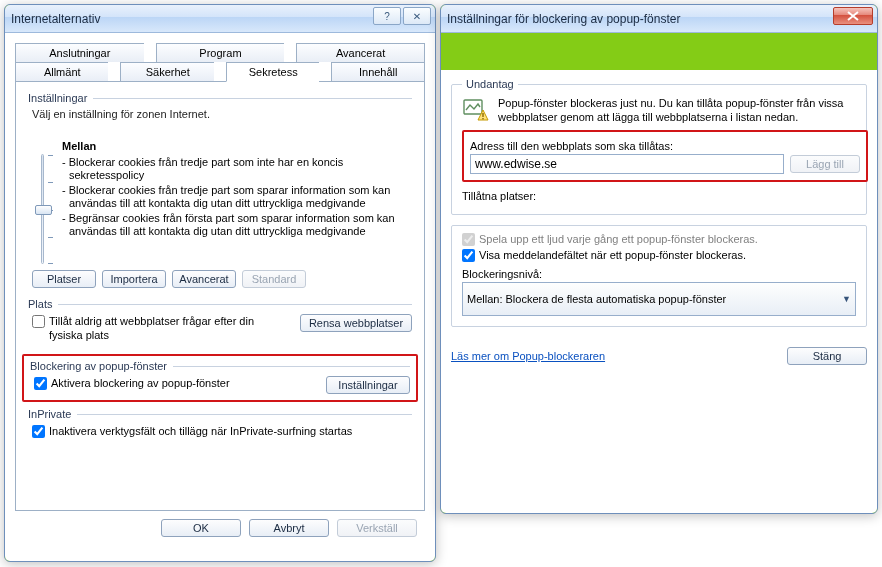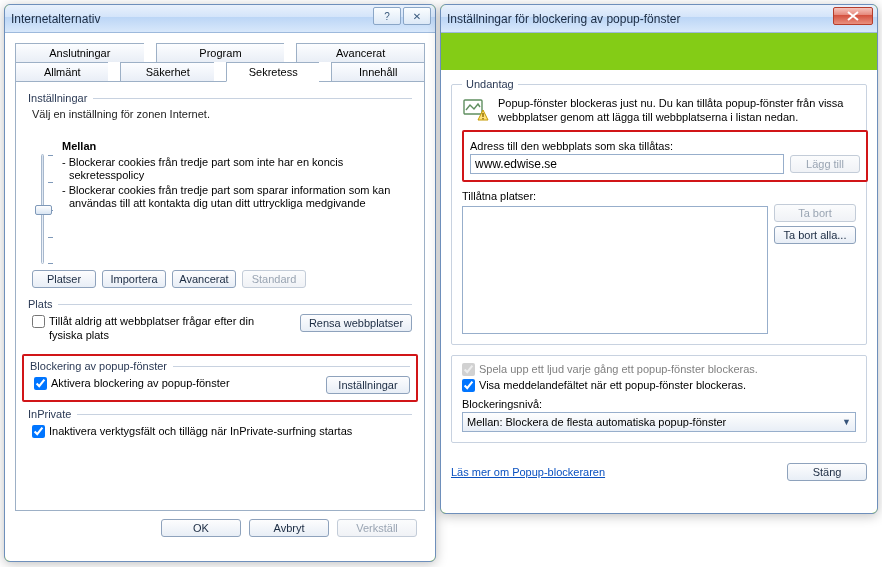--- a/index.html
+++ b/index.html
@@ -249,21 +249,21 @@
     margin-left: 6px;
   }
   .list-row { display: flex; }
   .list-row .list-col { flex: 1; }
   .combo {
     width: 100%;
     border: 1px solid #97aecb;
     background: linear-gradient(#fefefe,#e8eef6);
     padding: 2px 4px;
     font: 11px 'Segoe UI', Tahoma, sans-serif;
-    height: 20px;
+    height: 34px;
     display:flex;align-items:center;justify-content:space-between;
   }
   .combo .arrow { font-size: 9px; color: #37547a; }
   .link { color: #0a51c0; text-decoration: underline; }
   .bottom-row {
     display:flex;justify-content:space-between;align-items:center;
     margin-top:20px;
   }
 
   fieldset.fs {
@@ -318,20 +318,21 @@
                   <div class="tick" style="top:55px"></div>
                   <div class="tick" style="top:82px"></div>
                   <div class="tick" style="top:108px"></div>
                   <div class="thumb"></div>
                 </div>
               </div>
               <div class="slider-text">
                 <div class="lvl">Mellan</div>
                 <span class="bul">- Blockerar cookies från tredje part som inte har en koncis sekretesspolicy</span>
                 <span class="bul">- Blockerar cookies från tredje part som sparar information som kan användas till att kontakta dig utan ditt uttryckliga medgivande</span>
+                <span class="bul">- Begränsar cookies från första part som sparar information som kan användas till att kontakta dig utan ditt uttryckliga medgivande</span>
               </div>
             </div>
 
             <div class="btnrow">
               <div class="btn sm">Platser</div>
               <div class="btn sm">Importera</div>
               <div class="btn sm">Avancerat</div>
               <div class="btn sm disabled">Standard</div>
             </div>
           </div>
@@ -424,29 +425,20 @@
         <div class="field-lbl">Adress till den webbplats som ska tillåtas:</div>
         <div class="add-row">
           <div class="input-wrap">
             <input class="txtbox" type="text" value="www.edwise.se" style="">
           </div>
           <div class="btn disabled" style="min-width:70px">Lägg till</div>
         </div>
       </div>
 
       <div class="field-lbl">Tillåtna platser:</div>
-      <div class="list-row">
-        <div class="list-col">
-          <div class="listbox"></div>
-        </div>
-        <div class="side-btns">
-          <div class="btn disabled" style="min-width:82px">Ta bort</div>
-          <div class="btn" style="min-width:82px">Ta bort alla...</div>
-        </div>
-      </div>
     </fieldset>
 
     <fieldset class="fs">
 
       <label class="chk">
         <input type="checkbox" checked="" disabled="" style="">
         <span style="color:#808080;">Spela upp ett ljud varje gång ett popup-fönster blockeras.</span>
       </label>
       <label class="chk">
         <input type="checkbox" checked="" style="">

